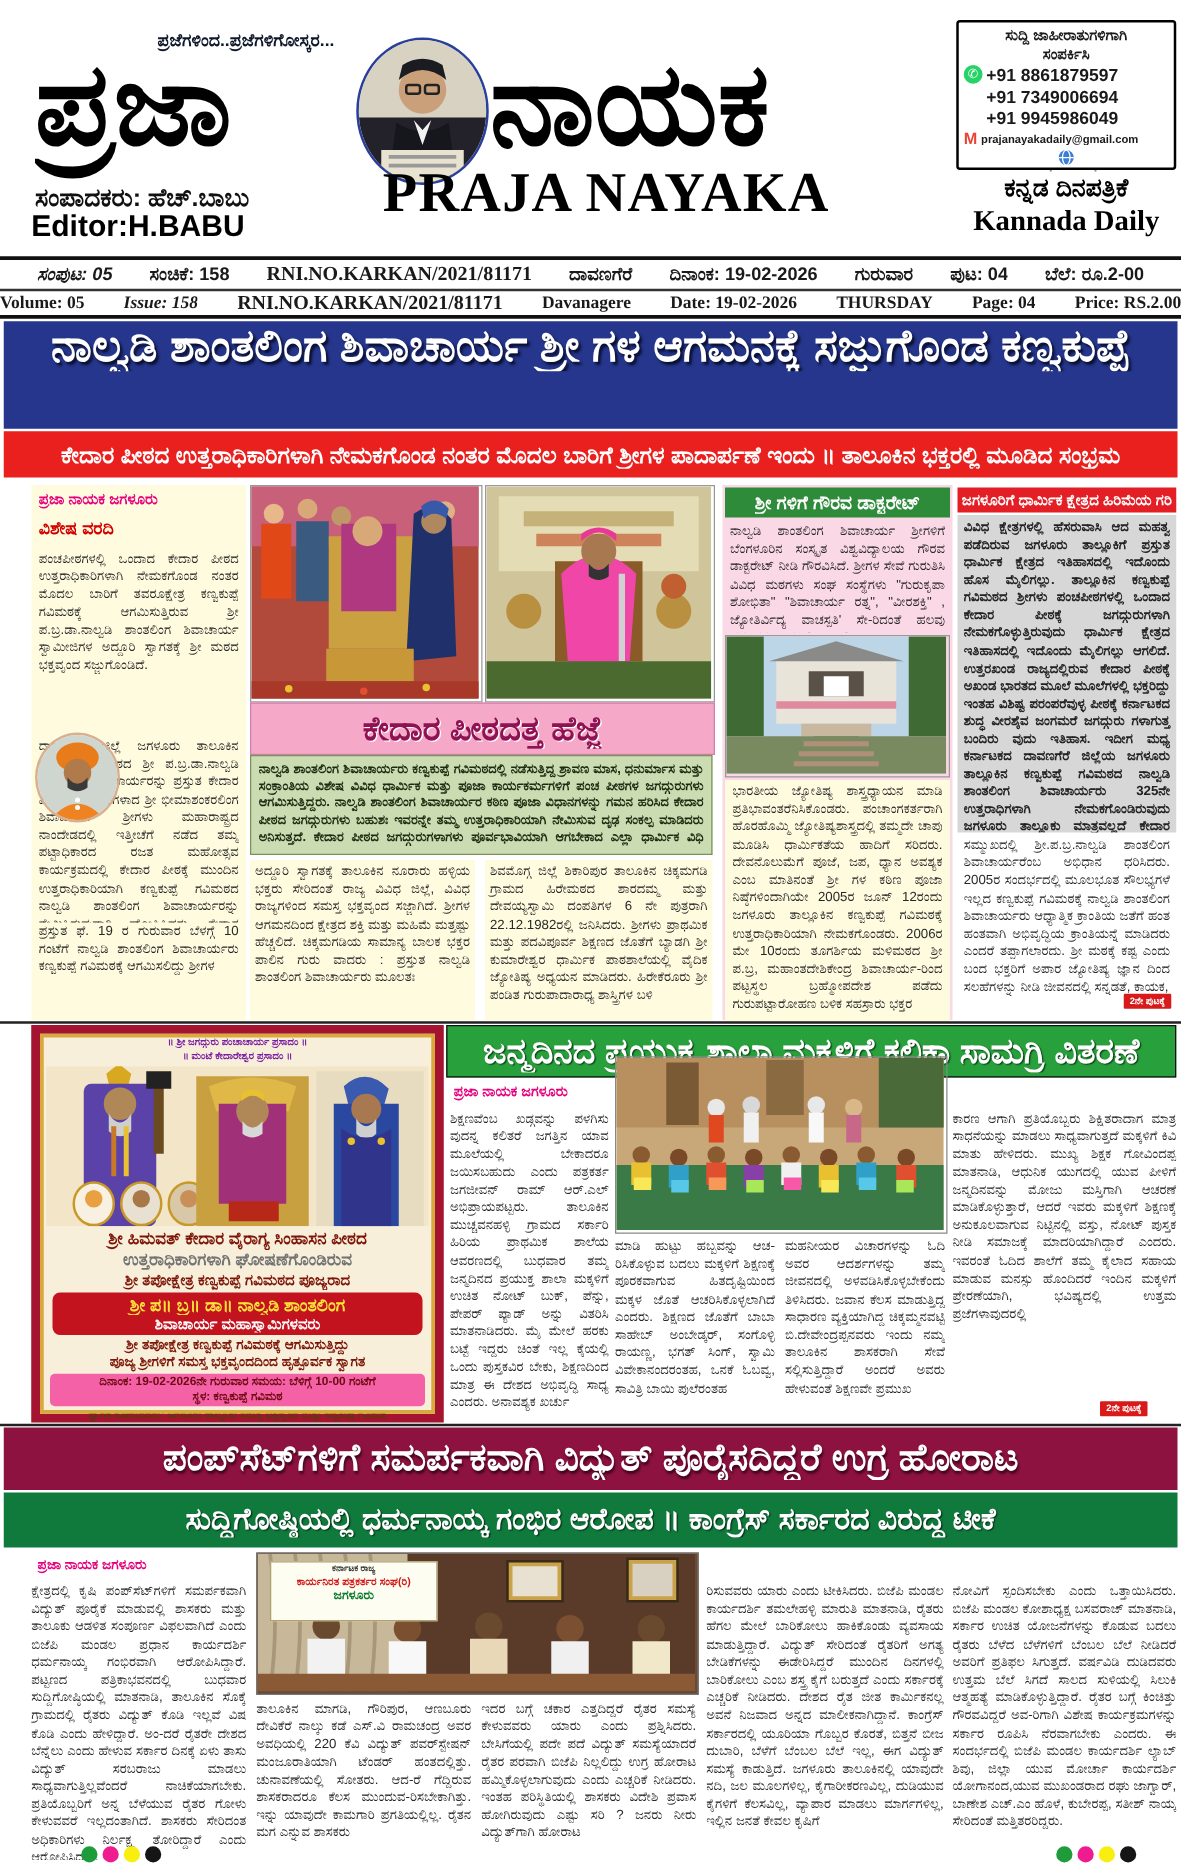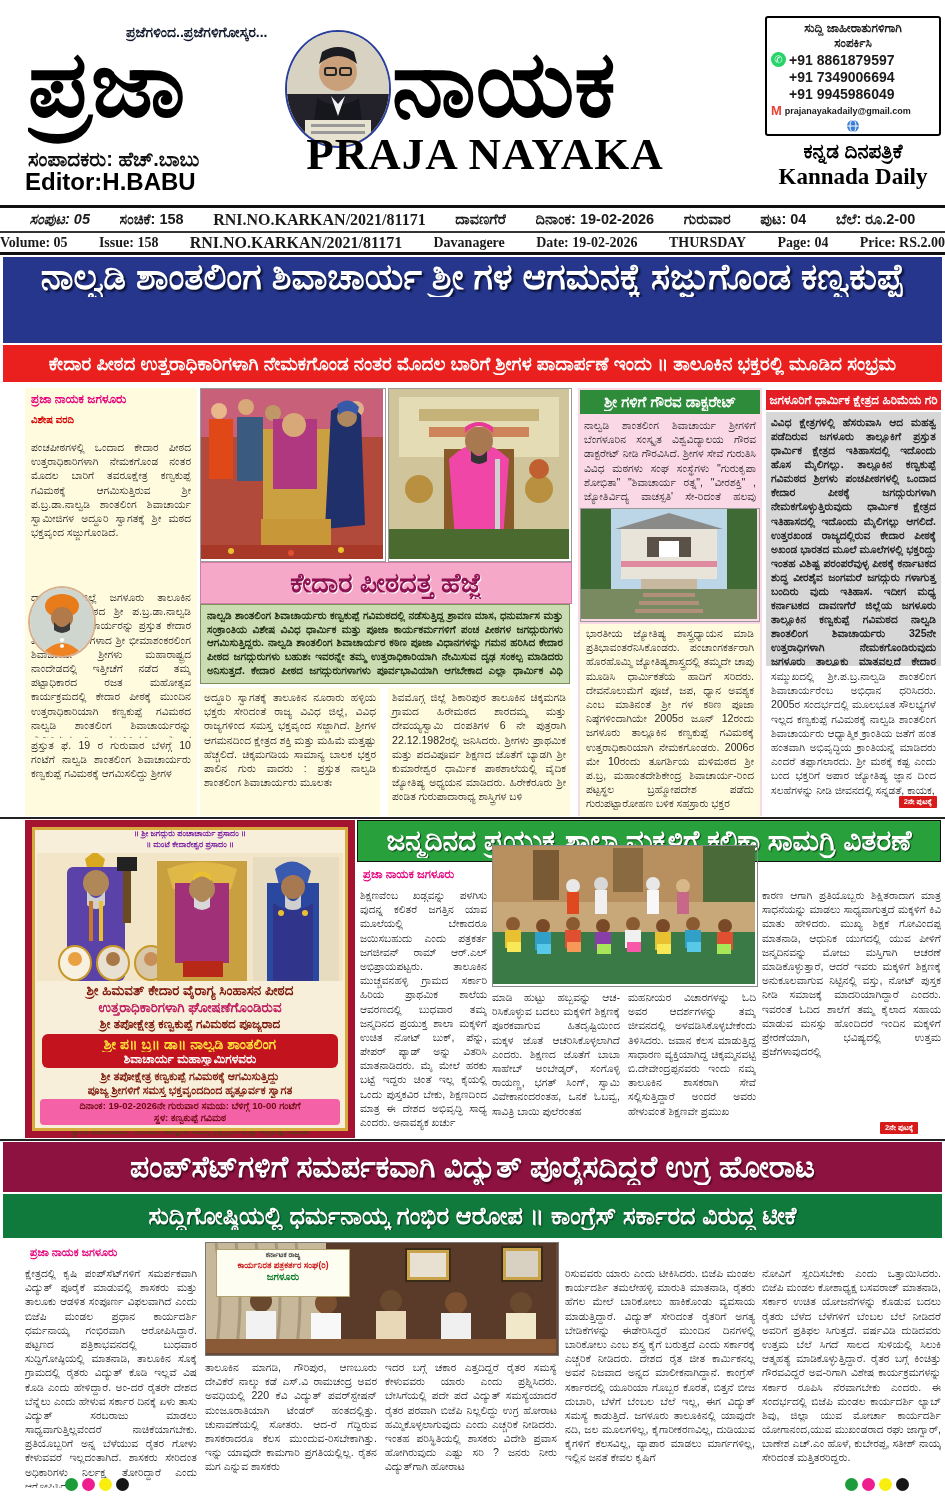--- a/index.html
+++ b/index.html
@@ -90,40 +90,40 @@
     <span class="b ov serif" style="font-size:16px;">RNI.NO.KARKAN/2021/81171</span>
     <span class="b ov" style="font-size:14.5px;">ದಾವಣಗೆರೆ</span>
     <span class="b ov" style="font-size:14.5px;">ದಿನಾಂಕ: 19-02-2026</span>
     <span class="b ov" style="font-size:14.5px;">ಗುರುವಾರ</span>
     <span class="b ov" style="font-size:14.5px;">ಪುಟ: 04</span>
     <span class="b ov" style="font-size:14.5px;">ಬೆಲೆ: ರೂ.2-00</span>
   </div>
   <div class="abs" style="left:0;top:231px;width:945px;height:1.5px;background:#333;"></div>
   <div class="abs" style="left:0;top:233px;width:945px;height:19px;display:flex;justify-content:space-between;align-items:center;">
     <span class="b ov serif" style="font-size:14px;">Volume: 05</span>
-    <span class="b ov serif" style="font-size:14px;">Issue: 158</span>
+    <span class="b ov serif" style="font-size:14px;font-style:italic;">Issue: 158</span>
     <span class="b ov serif" style="font-size:16px;">RNI.NO.KARKAN/2021/81171</span>
     <span class="b ov serif" style="font-size:14px;">Davanagere</span>
     <span class="b ov serif" style="font-size:14px;">Date: 19-02-2026</span>
     <span class="b ov serif" style="font-size:14px;">THURSDAY</span>
     <span class="b ov serif" style="font-size:14px;">Page: 04</span>
     <span class="b ov serif" style="font-size:14px;">Price: RS.2.00</span>
   </div>
   <div class="abs hr-black" style="left:0;top:252px;width:945px;height:3px;"></div>
 
   <div class="abs" style="left:3px;top:257px;width:939px;height:86px;background:#25368c;display:flex;align-items:flex-start;justify-content:center;">
     <div class="ctr ov" style="width:98%;font-size:36px;font-weight:bold;color:#fff;text-shadow:2px 2px 2px #0a1030;line-height:1.1;">ನಾಲ್ವಡಿ ಶಾಂತಲಿಂಗ ಶಿವಾಚಾರ್ಯ ಶ್ರೀ ಗಳ ಆಗಮನಕ್ಕೆ ಸಜ್ಜುಗೊಂಡ ಕಣ್ವಕುಪ್ಪೆ</div>
   </div>
   <div class="abs" style="left:3px;top:345px;width:939px;height:37px;background:#e9201d;display:flex;align-items:center;justify-content:center;">
     <div class="ctr ov" style="width:99%;font-size:18.5px;font-weight:bold;color:#fff;">ಕೇದಾರ ಪೀಠದ ಉತ್ತರಾಧಿಕಾರಿಗಳಾಗಿ ನೇಮಕಗೊಂಡ ನಂತರ ಮೊದಲ ಬಾರಿಗೆ ಶ್ರೀಗಳ ಪಾದಾರ್ಪಣೆ ಇಂದು ॥ ತಾಲೂಕಿನ ಭಕ್ತರಲ್ಲಿ ಮೂಡಿದ ಸಂಭ್ರಮ</div>
   </div>
 
   <div class="abs" style="left:25px;top:388px;width:172px;height:428px;background:#fffbdf;padding:4px 6px;box-sizing:border-box;">
     <div class="byline ov" style="height:16px;">ಪ್ರಜಾ ನಾಯಕ ಜಗಳೂರು</div>
-    <div class="b ov" style="height:22px;font-size:10px;color:#d40000;margin-top:6px;">ವಿಶೇಷ ವರದಿ</div>
+    <div class="b ov" style="height:22px;font-size:14px;color:#d40000;margin-top:6px;">ವಿಶೇಷ ವರದಿ</div>
     <div class="body-txt" style="height:150px;margin-top:4px;">ಪಂಚಪೀಠಗಳಲ್ಲಿ ಒಂದಾದ ಕೇದಾರ ಪೀಠದ ಉತ್ತರಾಧಿಕಾರಿಗಳಾಗಿ ನೇಮಕಗೊಂಡ ನಂತರ ಮೊದಲ ಬಾರಿಗೆ ತವರೂಕ್ಷೇತ್ರ ಕಣ್ವಕುಪ್ಪೆ ಗವಿಮಠಕ್ಕೆ ಆಗಮಿಸುತ್ತಿರುವ ಶ್ರೀ ಪ.ಬ್ರ.ಡಾ.ನಾಲ್ವಡಿ ಶಾಂತಲಿಂಗ ಶಿವಾಚಾರ್ಯ ಸ್ವಾಮೀಜಿಗಳ ಅದ್ದೂರಿ ಸ್ವಾಗತಕ್ಕೆ ಶ್ರೀ ಮಠದ ಭಕ್ತವೃಂದ ಸಜ್ಜುಗೊಂಡಿದೆ.</div>
     <div class="body-txt" style="height:148px;">ದಾವಣಗೆರೆ ಜಿಲ್ಲೆ ಜಗಳೂರು ತಾಲೂಕಿನ ಕಣ್ವಕುಪ್ಪೆ ಗವಿಮಠದ ಶ್ರೀ ಪ.ಬ್ರ.ಡಾ.ನಾಲ್ವಡಿ ಶಾಂತಲಿಂಗ ಶಿವಾಚಾರ್ಯರನ್ನು ಪ್ರಸ್ತುತ ಕೇದಾರ ಪೀಠದ ಜಗದ್ಗುರುಗಳಾದ ಶ್ರೀ ಭೀಮಾಶಂಕರಲಿಂಗ ಶಿವಾಚಾರ್ಯ ಶ್ರೀಗಳು ಮಹಾರಾಷ್ಟ್ರದ ನಾಂದೇಡದಲ್ಲಿ ಇತ್ತೀಚೆಗೆ ನಡೆದ ತಮ್ಮ ಪಟ್ಟಾಧಿಕಾರದ ರಜತ ಮಹೋತ್ಸವ ಕಾರ್ಯಕ್ರಮದಲ್ಲಿ ಕೇದಾರ ಪೀಠಕ್ಕೆ ಮುಂದಿನ ಉತ್ತರಾಧಿಕಾರಿಯಾಗಿ ಕಣ್ವಕುಪ್ಪೆ ಗವಿಮಠದ ನಾಲ್ವಡಿ ಶಾಂತಲಿಂಗ ಶಿವಾಚಾರ್ಯರನ್ನು ನೇಮಿಸಿರುವುದಾಗಿ ಘೋಷಿಸಿದರು. ಕೇದಾರ ಜಗದ್ಗುರುಗಳ ಈ ನಿರ್ಧಾರಕ್ಕೆ ಕೇದಾರ ಪೀಠದ ಭಕ್ತ ಸಮೂಹ ಸಂತಸ ವ್ಯಕ್ತಪಡಿಸಿ ದರೆ, ಕಣ್ವಕುಪ್ಪೆ ಗವಿಮಠದ ಭಕ್ತರಲ್ಲಿ ಆನಂದಭಾಷ್ಪ ಮೂಡಿಸಿತು.</div>
     <div class="body-txt" style="height:64px;">ಪ್ರಸ್ತುತ ಫೆ. 19 ರ ಗುರುವಾರ ಬೆಳಗ್ಗೆ 10 ಗಂಟೆಗೆ ನಾಲ್ವಡಿ ಶಾಂತಲಿಂಗ ಶಿವಾಚಾರ್ಯರು ಕಣ್ವಕುಪ್ಪೆ ಗವಿಮಠಕ್ಕೆ ಆಗಮಿಸಲಿದ್ದು ಶ್ರೀಗಳ</div>
   </div>
 
   <div class="abs" style="left:28px;top:586px;width:64px;height:68px;border-radius:50%;border:2px solid #d8b090;overflow:hidden;">
     <svg width="64" height="68" viewBox="0 0 64 68">
       <rect width="64" height="68" fill="#cfd6d0"></rect>
       <ellipse cx="32" cy="18" rx="17" ry="12" fill="#e87c1a"></ellipse>
       <circle cx="32" cy="30" r="11" fill="#b07a4a"></circle>
@@ -260,21 +260,21 @@
         <rect x="230" y="30" width="52" height="98" fill="#2a48a0"></rect>
         <circle cx="256" cy="34" r="12" fill="#a87850"></circle>
         <path d="M248 42 q8 12 16 0 l0 12 q-8 8 -16 0 z" fill="#cfcfcf"></path>
         <path d="M236 50 q20 14 40 0 l0 78 l-40 0 z" fill="#30348a"></path>
         <circle cx="244" cy="60" r="3" fill="#e8c030"></circle>
           <circle cx="268" cy="60" r="3" fill="#e8c030"></circle>
       </svg>
     </div>
 
     <div class="ctr ov b" style="height:17px;font-size:13.5px;color:#7c1508;">ಶ್ರೀ ಹಿಮವತ್ ಕೇದಾರ ವೈರಾಗ್ಯ ಸಿಂಹಾಸನ ಪೀಠದ</div>
-    <div class="ctr ov b" style="height:17px;font-size:13.5px;color:#be185d;">ಉತ್ತರಾಧಿಕಾರಿಗಳಾಗಿ ಘೋಷಣೆಗೊಂಡಿರುವ</div>
+    <div class="ctr ov b" style="height:17px;font-size:13.5px;color:#737373;">ಉತ್ತರಾಧಿಕಾರಿಗಳಾಗಿ ಘೋಷಣೆಗೊಂಡಿರುವ</div>
     <div class="ctr ov b" style="height:15px;font-size:12px;color:#7c1508;">ಶ್ರೀ ತಪೋಕ್ಷೇತ್ರ ಕಣ್ವಕುಪ್ಪೆ ಗವಿಮಠದ ಪೂಜ್ಯರಾದ</div>
     <div style="margin:2px 10px;background:#c3131f;border-radius:6px;padding:2px 0;">
       <div class="ctr ov b" style="height:16px;font-size:14px;color:#ffe33a;">ಶ್ರೀ ಪ॥ ಬ್ರ॥ ಡಾ॥ ನಾಲ್ವಡಿ ಶಾಂತಲಿಂಗ</div>
       <div class="ctr ov b" style="height:14px;font-size:12px;color:#fff;">ಶಿವಾಚಾರ್ಯ ಮಹಾಸ್ವಾಮಿಗಳವರು</div>
     </div>
     <div class="ctr ov b" style="height:14px;font-size:11px;color:#7c1508;">ಶ್ರೀ ತಪೋಕ್ಷೇತ್ರ ಕಣ್ವಕುಪ್ಪೆ ಗವಿಮಠಕ್ಕೆ ಆಗಮಿಸುತ್ತಿದ್ದು</div>
     <div class="ctr ov b" style="height:14px;font-size:11px;color:#7c1508;">ಪೂಜ್ಯ ಶ್ರೀಗಳಿಗೆ ಸಮಸ್ತ ಭಕ್ತವೃಂದದಿಂದ ಹೃತ್ಪೂರ್ವಕ ಸ್ವಾಗತ</div>
     <div style="margin:1px 8px;background:#f561a7;border-radius:4px;padding:1px 0;">
       <div class="ctr ov b" style="height:12px;font-size:9.5px;color:#6e0a10;">ದಿನಾಂಕ: 19-02-2026ನೇ ಗುರುವಾರ    ಸಮಯ: ಬೆಳಿಗ್ಗೆ 10-00 ಗಂಟೆಗೆ</div>
       <div class="ctr ov b" style="height:12px;font-size:9.5px;color:#6e0a10;">ಸ್ಥಳ: ಕಣ್ವಕುಪ್ಪೆ ಗವಿಮಠ</div>

